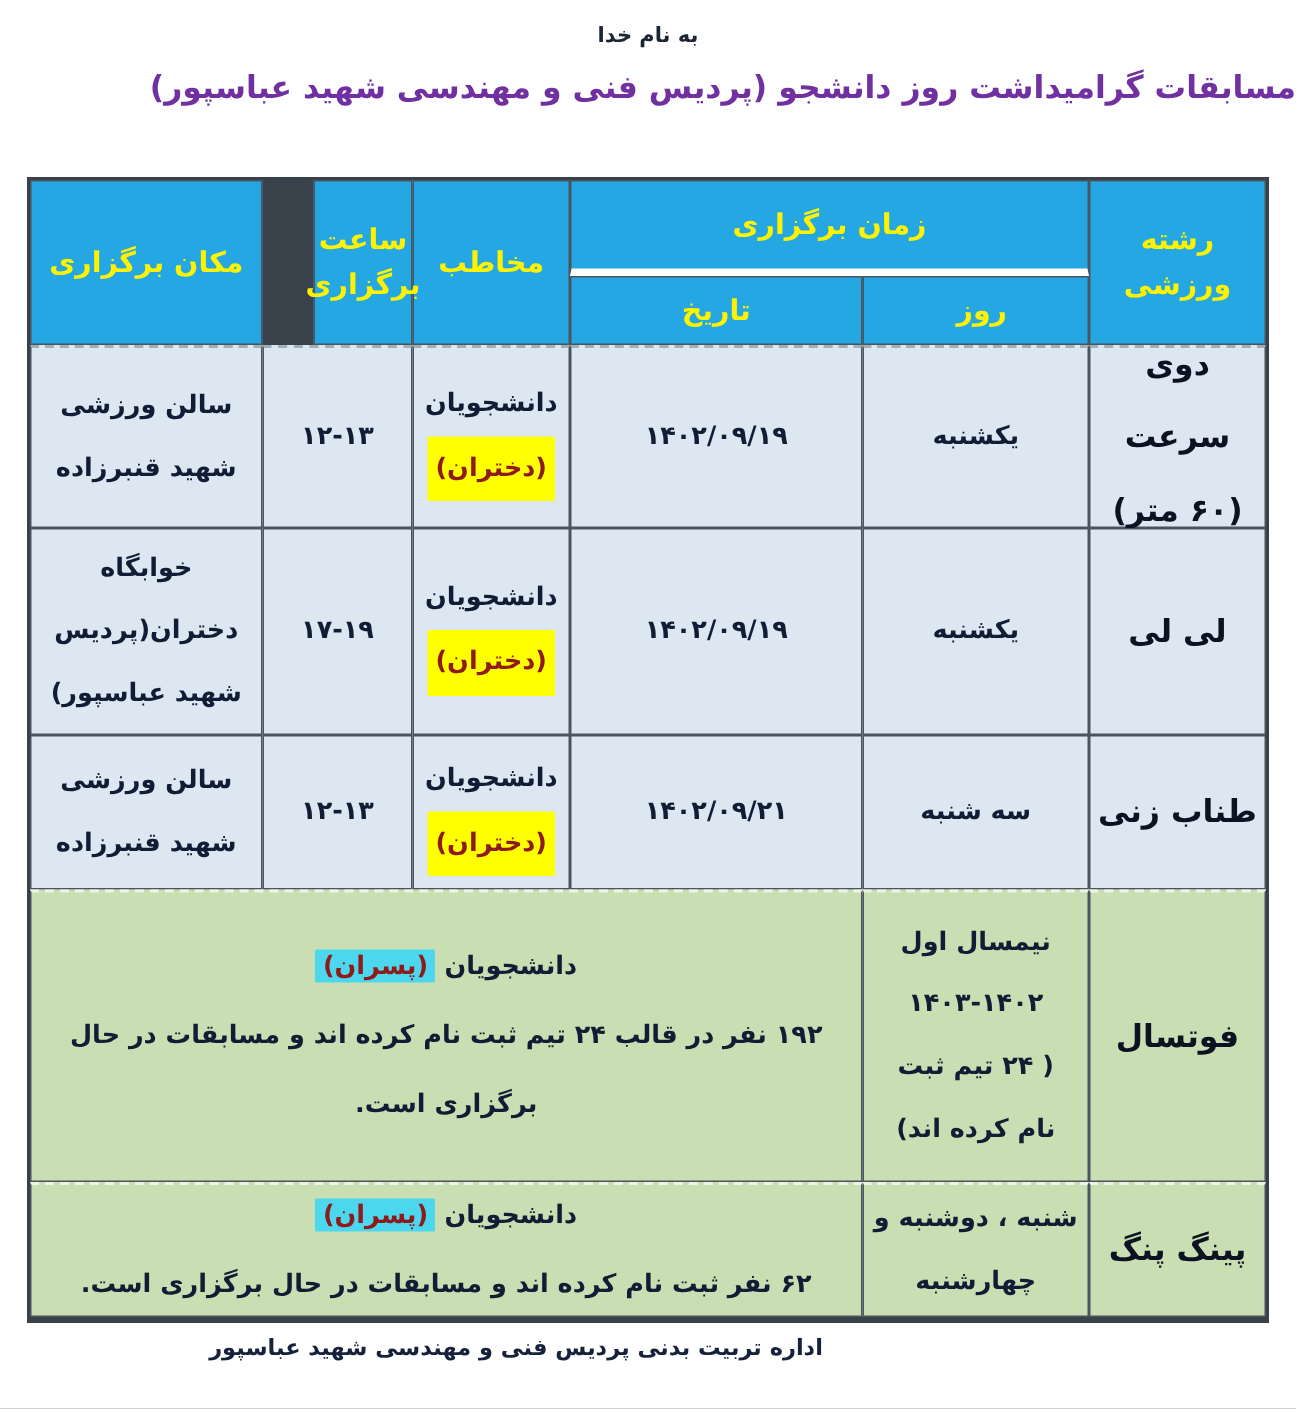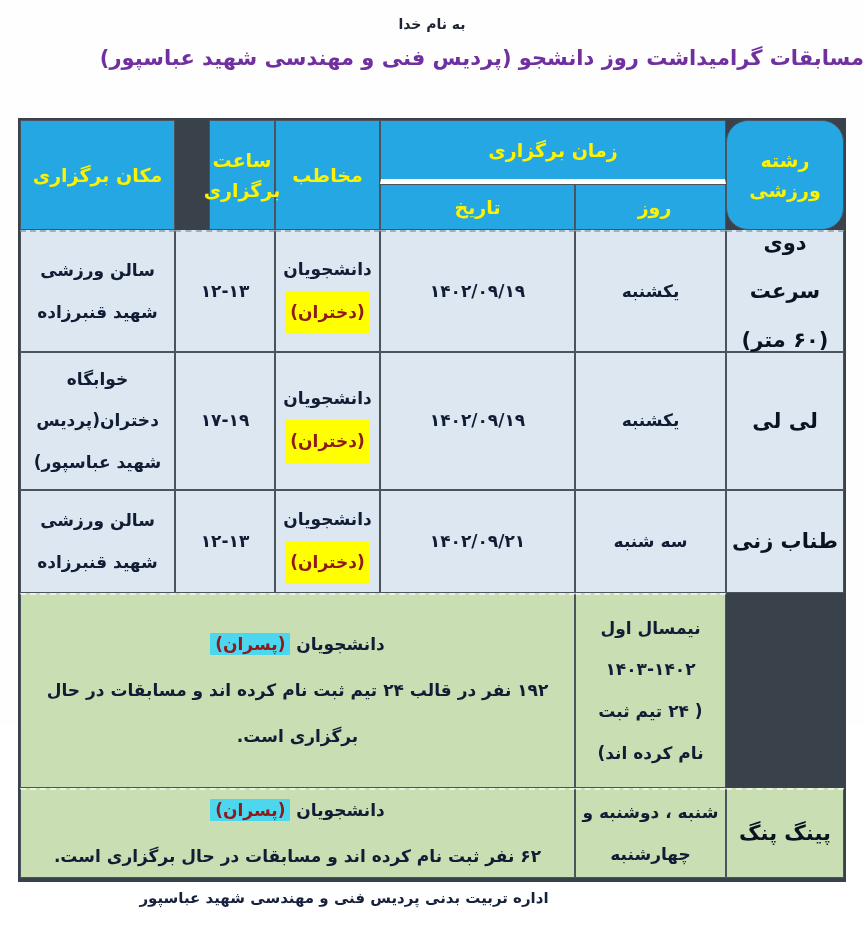--- a/index.html
+++ b/index.html
@@ -29,21 +29,21 @@
     display:flex;flex-direction:column;align-items:center;justify-content:center;
     border:1px solid #4b545c;
     font-weight:bold;font-size:17px;line-height:2.45;
     text-align:center;padding:2px 4px;box-sizing:border-box;
   }
   .h{background:#24a7e2;color:#fdf200;font-size:19px;line-height:1.6;}
   .blue{background:#dde7f2;}
   .green{background:#c9dfb3;}
   .sport{font-size:21px;color:#0c1222;line-height:2.3;}
   
-  .h-sport{grid-column:1;grid-row:1/3;border-radius:22px;}
+  .h-sport{grid-column:1;grid-row:1/3;}
   .h-zaman{grid-column:2/4;grid-row:1;border-bottom:5px solid #ffffff;}
   .h-day{grid-column:2;grid-row:2;padding-left:12px;}
   .h-date{grid-column:3;grid-row:2;}
   .h-aud{grid-column:4;grid-row:1/3;}
   .h-hour{grid-column:5;grid-row:1/3;margin-left:34px;}
   .h-venue{grid-column:6;grid-row:1/3;}
   
   .r1{grid-row:3}.r2{grid-row:4}.r3{grid-row:5}.r4{grid-row:6}.r5{grid-row:7}
   .col-sport{grid-column:1}.col-day{grid-column:2}.col-date{grid-column:3}
   .col-aud{grid-column:4}.col-hour{grid-column:5}.col-venue{grid-column:6}
@@ -129,20 +129,21 @@
       <div class="tag-y">(دختران)</div>
     </div>
     <div class="c blue r3 col-hour">
       <span class="num">۱۲-۱۳</span>
     </div>
     <div class="c blue r3 col-venue">
       <div>سالن ورزشی</div>
       <div>شهید قنبرزاده</div>
     </div>
 
+    <div class="c green sport r4 col-sport ants-g">فوتسال</div>
     <div class="c green r4 col-day ants-g">
       <div>نیمسال اول</div>
       <div class="num">۱۴۰۳-۱۴۰۲</div>
       <div>( ۲۴ تیم ثبت</div>
       <div>نام کرده اند)</div>
     </div>
     <div class="c green r4 col-merge note ants-g">
       <div>
         <span>دانشجویان</span>
         <span> </span>

